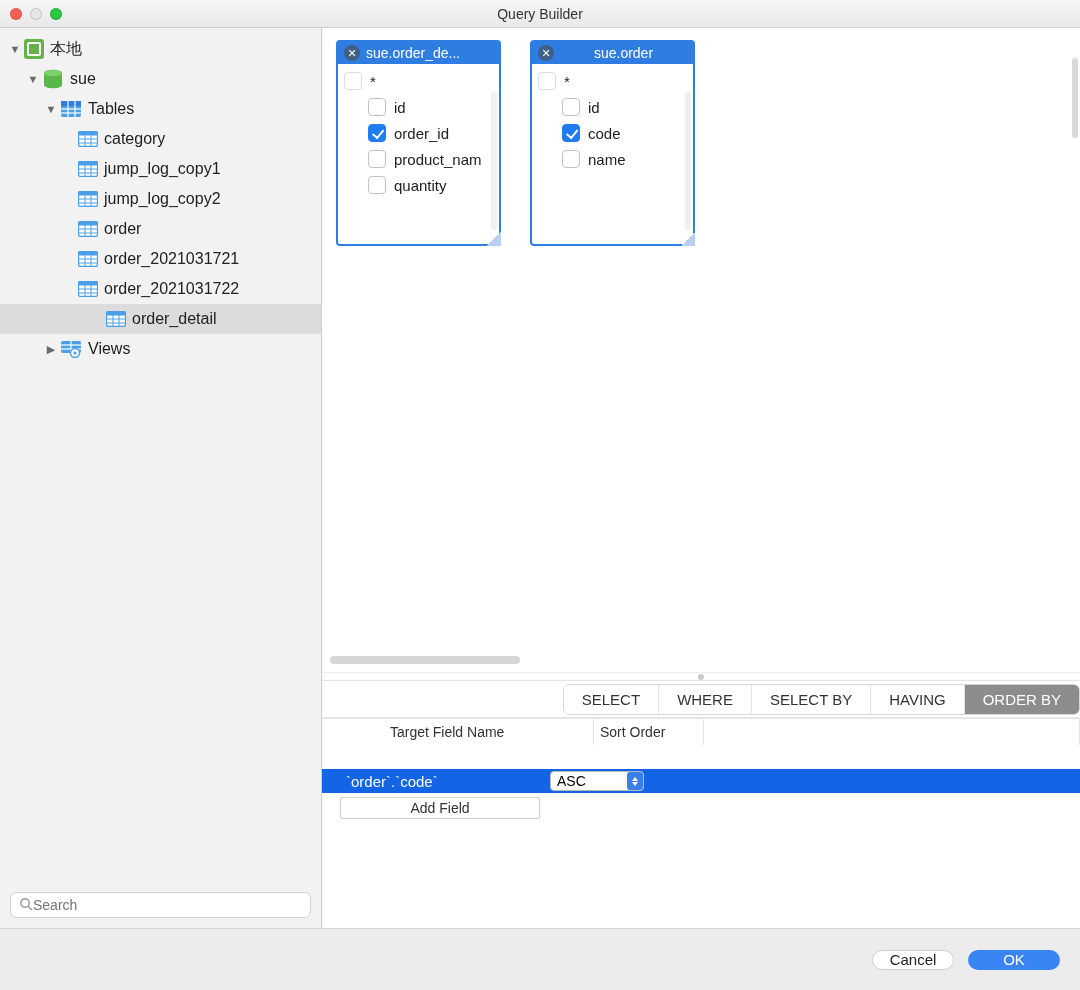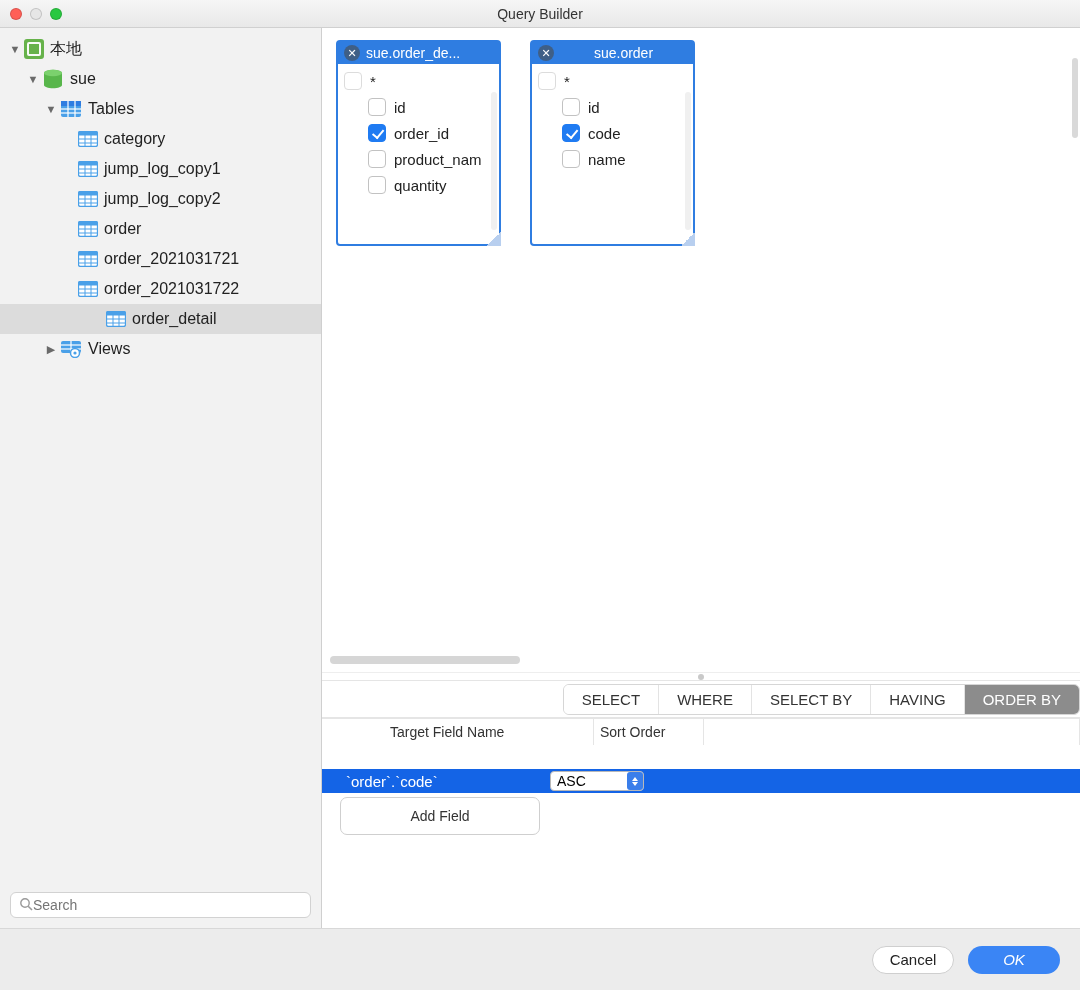--- a/index.html
+++ b/index.html
@@ -163,35 +163,35 @@
     margin-right: -6px; display:inline-flex; flex-direction:column; align-items:center; justify-content:center; gap:1px;
   }
   .sort-select .arrows::before, .sort-select .arrows::after {
     content: ""; width: 0; height: 0; border-left: 3px solid transparent; border-right: 3px solid transparent;
   }
   .sort-select .arrows::before { border-bottom: 4px solid #fff; }
   .sort-select .arrows::after { border-top: 4px solid #fff; }
 
   .add-field-row { padding: 4px 0 0 18px; }
   .add-field-btn {
-    width: 200px; height: 38px; border: 1px solid #cfcfcf; border-radius: 7px; background: #fff;
+    width: 200px; height: 22px; border: 1px solid #cfcfcf; border-radius: 2px; background: #fff;
     font-size: 14px; color: #333; cursor: pointer; font-family: inherit;
   }
 
   
   .footer {
     height: 62px; background: #ececec; display: flex; align-items: center; justify-content: flex-end;
     gap: 14px; padding-right: 20px; border-top: 1px solid #d8d8d8;
   }
   .btn {
-    height: 28px; min-width: 82px; border-radius: 14px; font-size: 15px; cursor: pointer;
+    height: 20px; min-width: 82px; border-radius: 14px; font-size: 15px; cursor: pointer;
     font-family: inherit; border: none;
   }
   .btn-cancel { background: #fff; border: 1px solid #cfcfcf; color: #222; }
-  .btn-ok { background: #3a85f5; color: #fff; min-width: 92px; font-style: italic; }
+  .btn-ok { background: #3a85f5; color: #fff; min-width: 92px; }
 
   .right-scroll {
     position: absolute; right: 2px; top: 30px; height: 80px; width: 6px;
     background: #d9d9d9; border-radius: 3px;
   }
 </style>
 </head>
 <body>
 
 <div class="titlebar">

